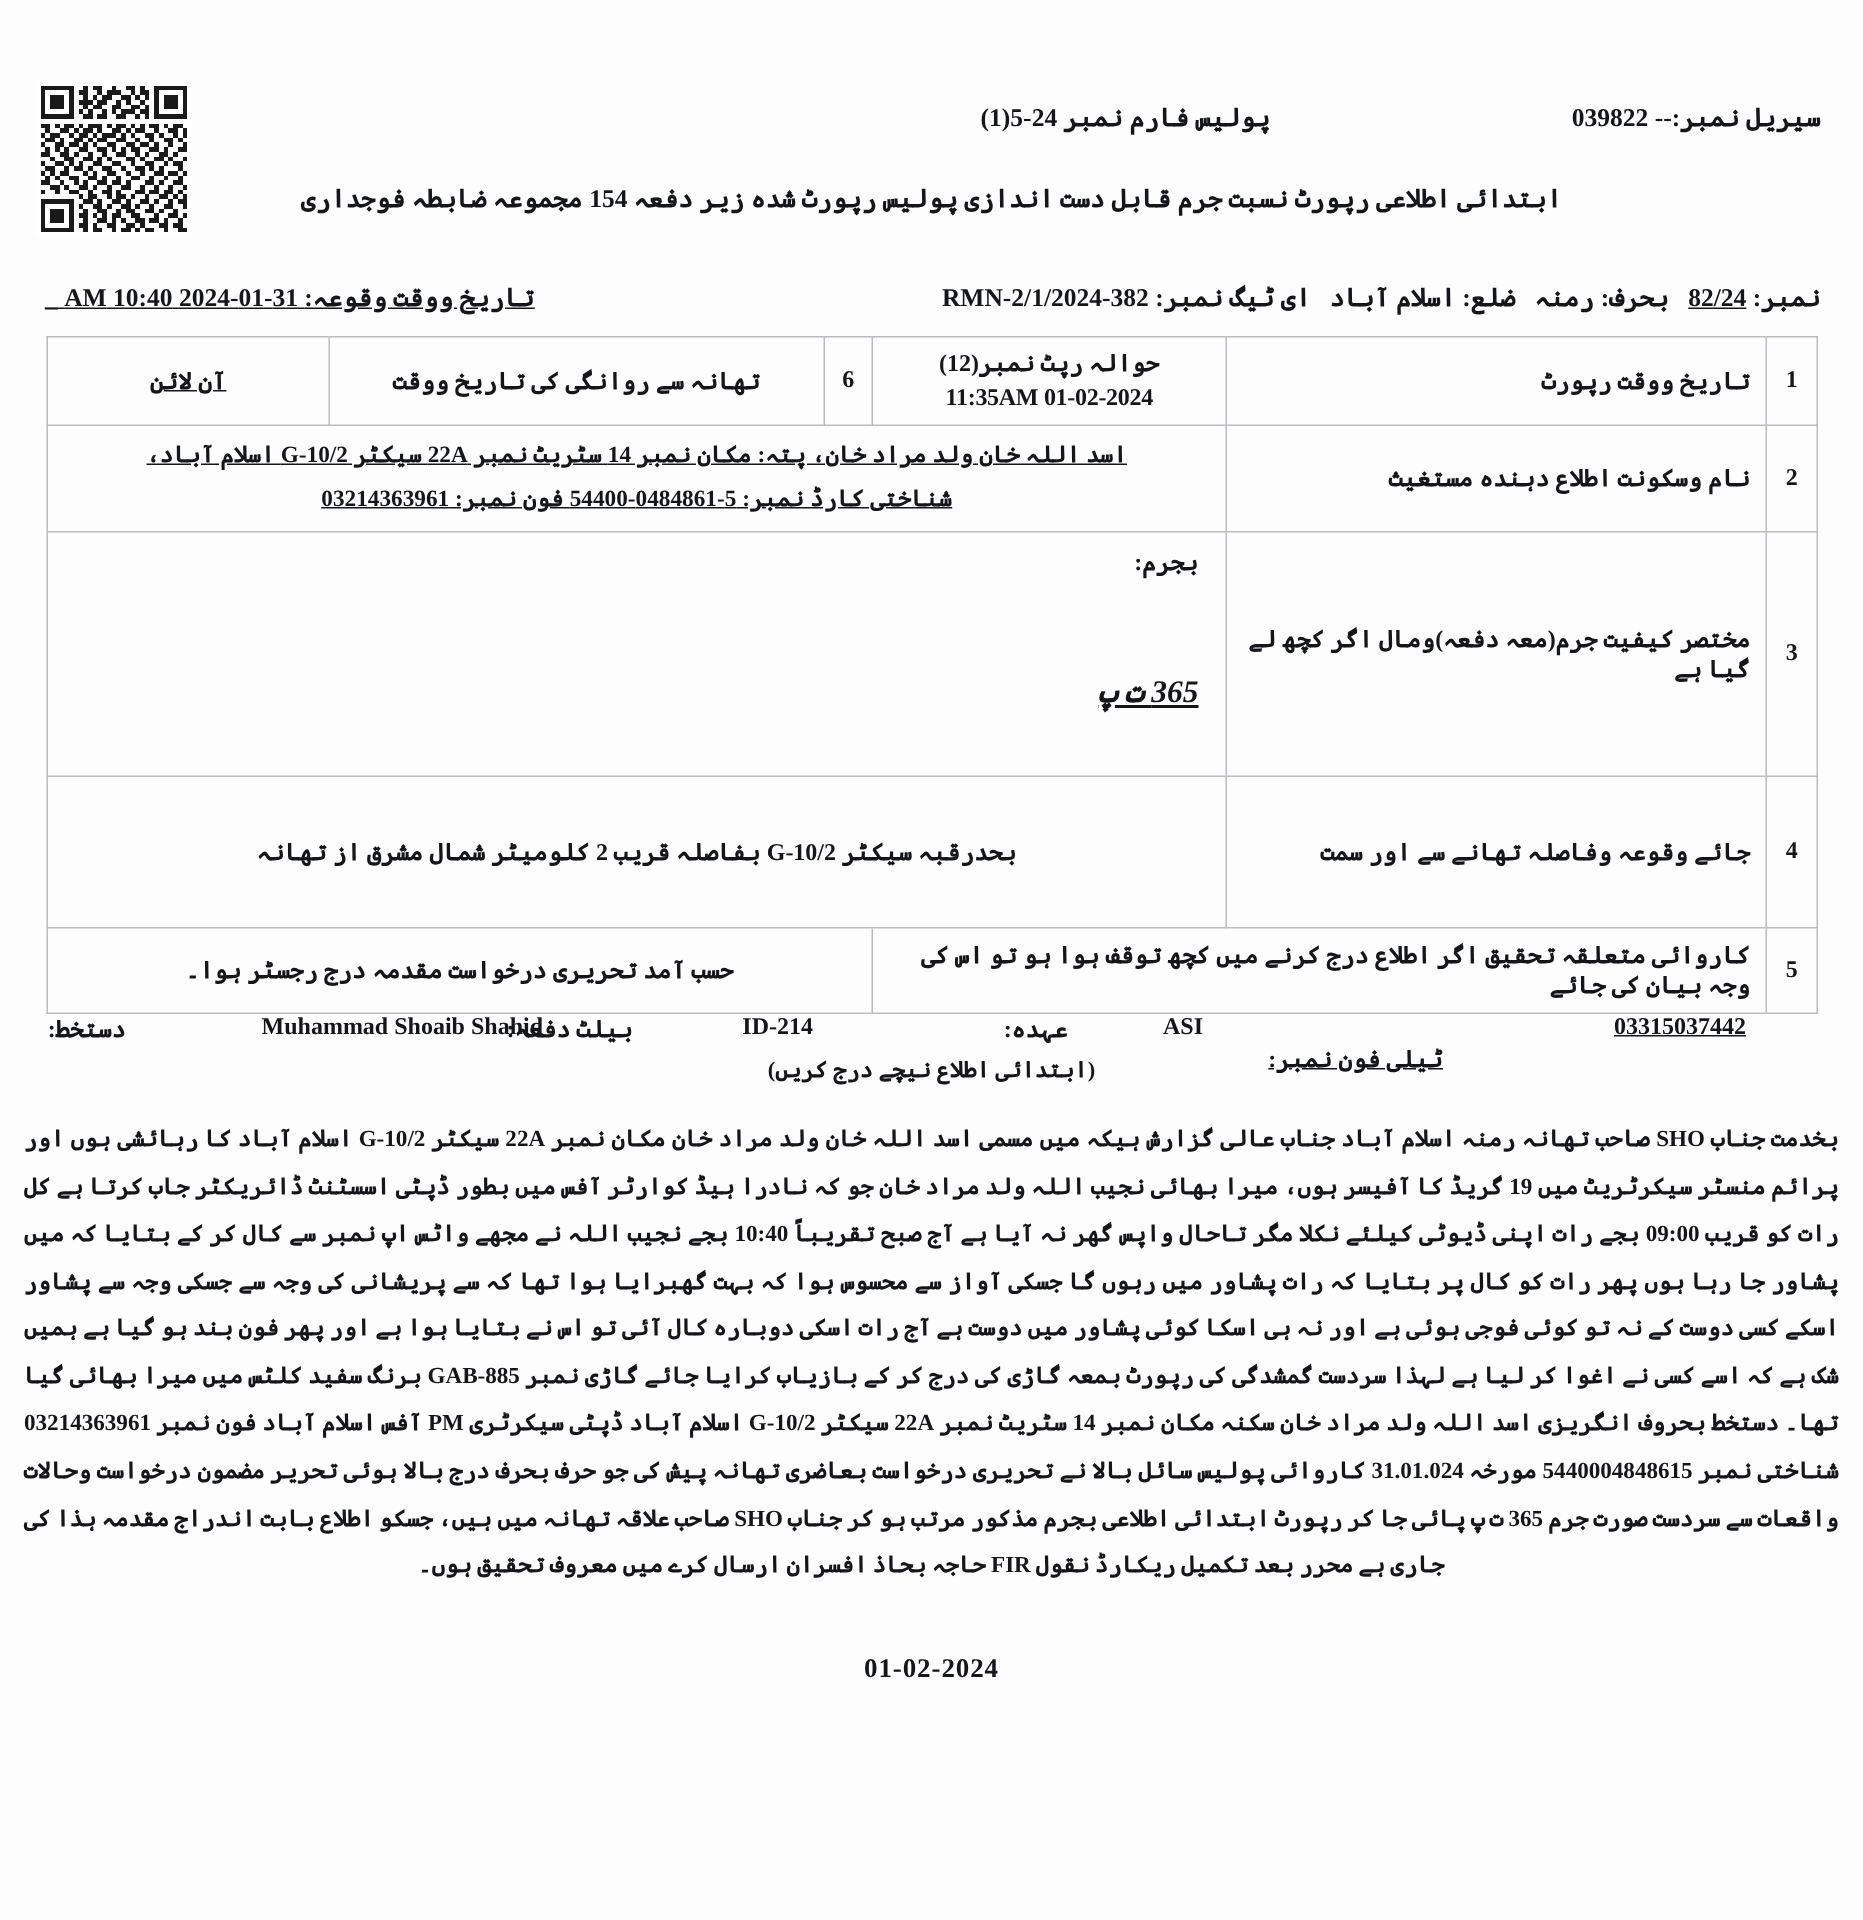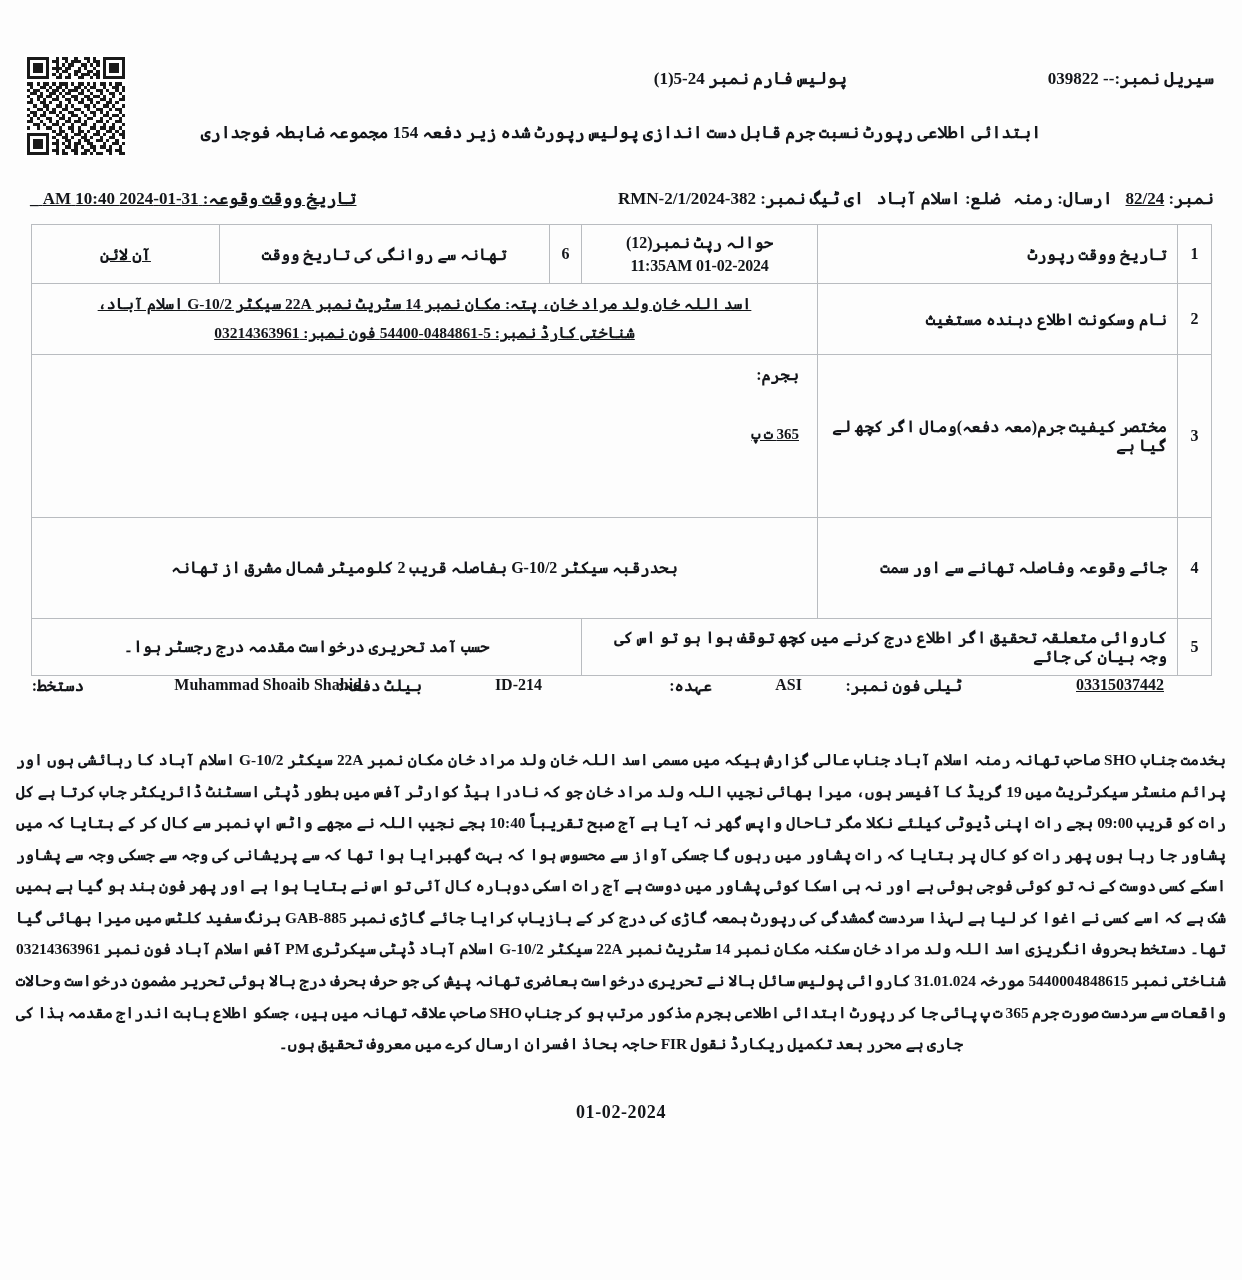--- a/index.html
+++ b/index.html
@@ -55,35 +55,35 @@
   td.val{text-align:center;}
   td.val2{text-align:center;}
   td.mid{text-align:center;}
   .u{text-decoration:underline;}
   .ref{font-size:14px;line-height:1.45;text-align:center;}
   .ref .en{font-family:"Liberation Serif",serif;letter-spacing:-.2px;}
   .addr{line-height:1.85;text-align:center;}
   .addr div{text-decoration:underline;white-space:nowrap;font-size:15.5px;}
   .crime-cell{height:150px;position:relative;}
   .crime-a{position:absolute;right:18px;top:10px;font-size:16px;}
-  .crime-b{position:absolute;right:18px;top:70px;font-size:15px;text-decoration:underline;}
+  .crime-b{position:absolute;right:18px;top:94px;font-size:21px;text-decoration:underline;font-style:italic;}
 
   
   .signer{
     position:absolute;left:0;right:0;top:676px;height:26px;
     font-size:16px;font-weight:700;
   }
   .signer span{position:absolute;white-space:nowrap;}
   .s-label{right:1158px;}
   .s-name{right:880px;font-family:"Liberation Serif",serif;}
   .s-belt{right:820px;}
   .s-belt-v{right:700px;font-family:"Liberation Serif",serif;}
   .s-desig{right:530px;}
   .s-desig-v{right:440px;font-family:"Liberation Serif",serif;}
-  .s-phone{right:280px;}
+  .s-phone{right:280px;text-decoration:underline;margin-top:20px;}
   .s-phone-v{right:78px;font-family:"Liberation Serif",serif;text-decoration:underline;}
   .note{
     position:absolute;left:0;right:0;top:704px;text-align:center;
     font-size:15px;font-weight:700;
   }
 
   
   .body-text{
     position:absolute;left:16px;right:16px;top:744px;
     font-size:15.4px;font-weight:700;line-height:2.05;
@@ -392,21 +392,21 @@
   </div>
 
   <div class="formno">پولیس فارم نمبر 24-5(1)</div>
 
   <div class="subtitle">ابتدائی اطلاعی رپورٹ نسبت جرم قابل دست اندازی پولیس رپورٹ شدہ زیر دفعہ 154 مجموعہ ضابطہ فوجداری</div>
 
   <div class="fir-line">
     <span>نمبر:</span>
     <span class="u">82/24</span>
     &nbsp;
-    <span>ارسال:</span>
+    <span>بحرف:</span>
     <span>رمنہ</span>
     &nbsp;
     <span>ضلع:</span>
     <span>اسلام آباد</span>
     &nbsp;
     <span>ای ٹیگ نمبر:</span>
     <span>RMN-2/1/2024-382</span>
   </div>
 
   <div class="date-line">
@@ -473,20 +473,21 @@
     <span class="s-label">دستخط:</span>
     <span class="s-name">Muhammad Shoaib Shahid</span>
     <span class="s-belt">بیلٹ دفعہ:</span>
     <span class="s-belt-v">ID-214</span>
     <span class="s-desig">عہدہ:</span>
     <span class="s-desig-v">ASI</span>
     <span class="s-phone">ٹیلی فون نمبر:</span>
     <span class="s-phone-v">03315037442</span>
   </div>
 
+  <div class="note">(ابتدائی اطلاع نیچے درج کریں)</div>
 
   <div class="body-text">
     <p>بخدمت جناب SHO صاحب تھانہ رمنہ اسلام آباد جناب عالی گزارش ہیکہ میں مسمی اسد اللہ خان ولد مراد خان مکان نمبر 22A سیکٹر G-10/2 اسلام آباد کا رہائشی ہوں اور پرائم منسٹر سیکرٹریٹ میں 19 گریڈ کا آفیسر ہوں، میرا بھائی نجیب اللہ ولد مراد خان جو کہ نادرا ہیڈ کوارٹر آفس میں بطور ڈپٹی اسسٹنٹ ڈائریکٹر جاب کرتا ہے کل رات کو قریب 09:00 بجے رات اپنی ڈیوٹی کیلئے نکلا مگر تاحال واپس گھر نہ آیا ہے آج صبح تقریباً 10:40 بجے نجیب اللہ نے مجھے واٹس اپ نمبر سے کال کر کے بتایا کہ میں پشاور جا رہا ہوں پھر رات کو کال پر بتایا کہ رات پشاور میں رہوں گا جسکی آواز سے محسوس ہوا کہ بہت گھبرایا ہوا تھا کہ سے پریشانی کی وجہ سے جسکی وجہ سے پشاور اسکے کسی دوست کے نہ تو کوئی فوجی ہوئی ہے اور نہ ہی اسکا کوئی پشاور میں دوست ہے آج رات اسکی دوبارہ کال آئی تو اس نے بتایا ہوا ہے اور پھر فون بند ہو گیا ہے ہمیں شک ہے کہ اسے کسی نے اغوا کر لیا ہے لہذا سردست گمشدگی کی رپورٹ بمعہ گاڑی کی درج کر کے بازیاب کرایا جائے گاڑی نمبر GAB-885 برنگ سفید کلٹس میں میرا بھائی گیا تھا۔ دستخط بحروف انگریزی اسد اللہ ولد مراد خان سکنہ مکان نمبر 14 سٹریٹ نمبر 22A سیکٹر G-10/2 اسلام آباد ڈپٹی سیکرٹری PM آفس اسلام آباد فون نمبر 03214363961 شناختی نمبر 5440004848615 مورخہ 31.01.024 کاروائی پولیس سائل بالا نے تحریری درخواست بعاضری تھانہ پیش کی جو حرف بحرف درج بالا ہوئی تحریر مضمون درخواست وحالات واقعات سے سردست صورت جرم 365 ت پ پائی جا کر رپورٹ ابتدائی اطلاعی بجرم مذکور مرتب ہو کر جناب SHO صاحب علاقہ تھانہ میں ہیں، جسکو اطلاع بابت اندراج مقدمہ ہذا کی جاری ہے محرر بعد تکمیل ریکارڈ نقول FIR حاجہ بحاذ افسران ارسال کرے میں معروف تحقیق ہوں۔</p>
   </div>
 
   <div class="sign-block">
     <div class="sign-date">01-02-2024</div>
   </div>
 
 </div>

